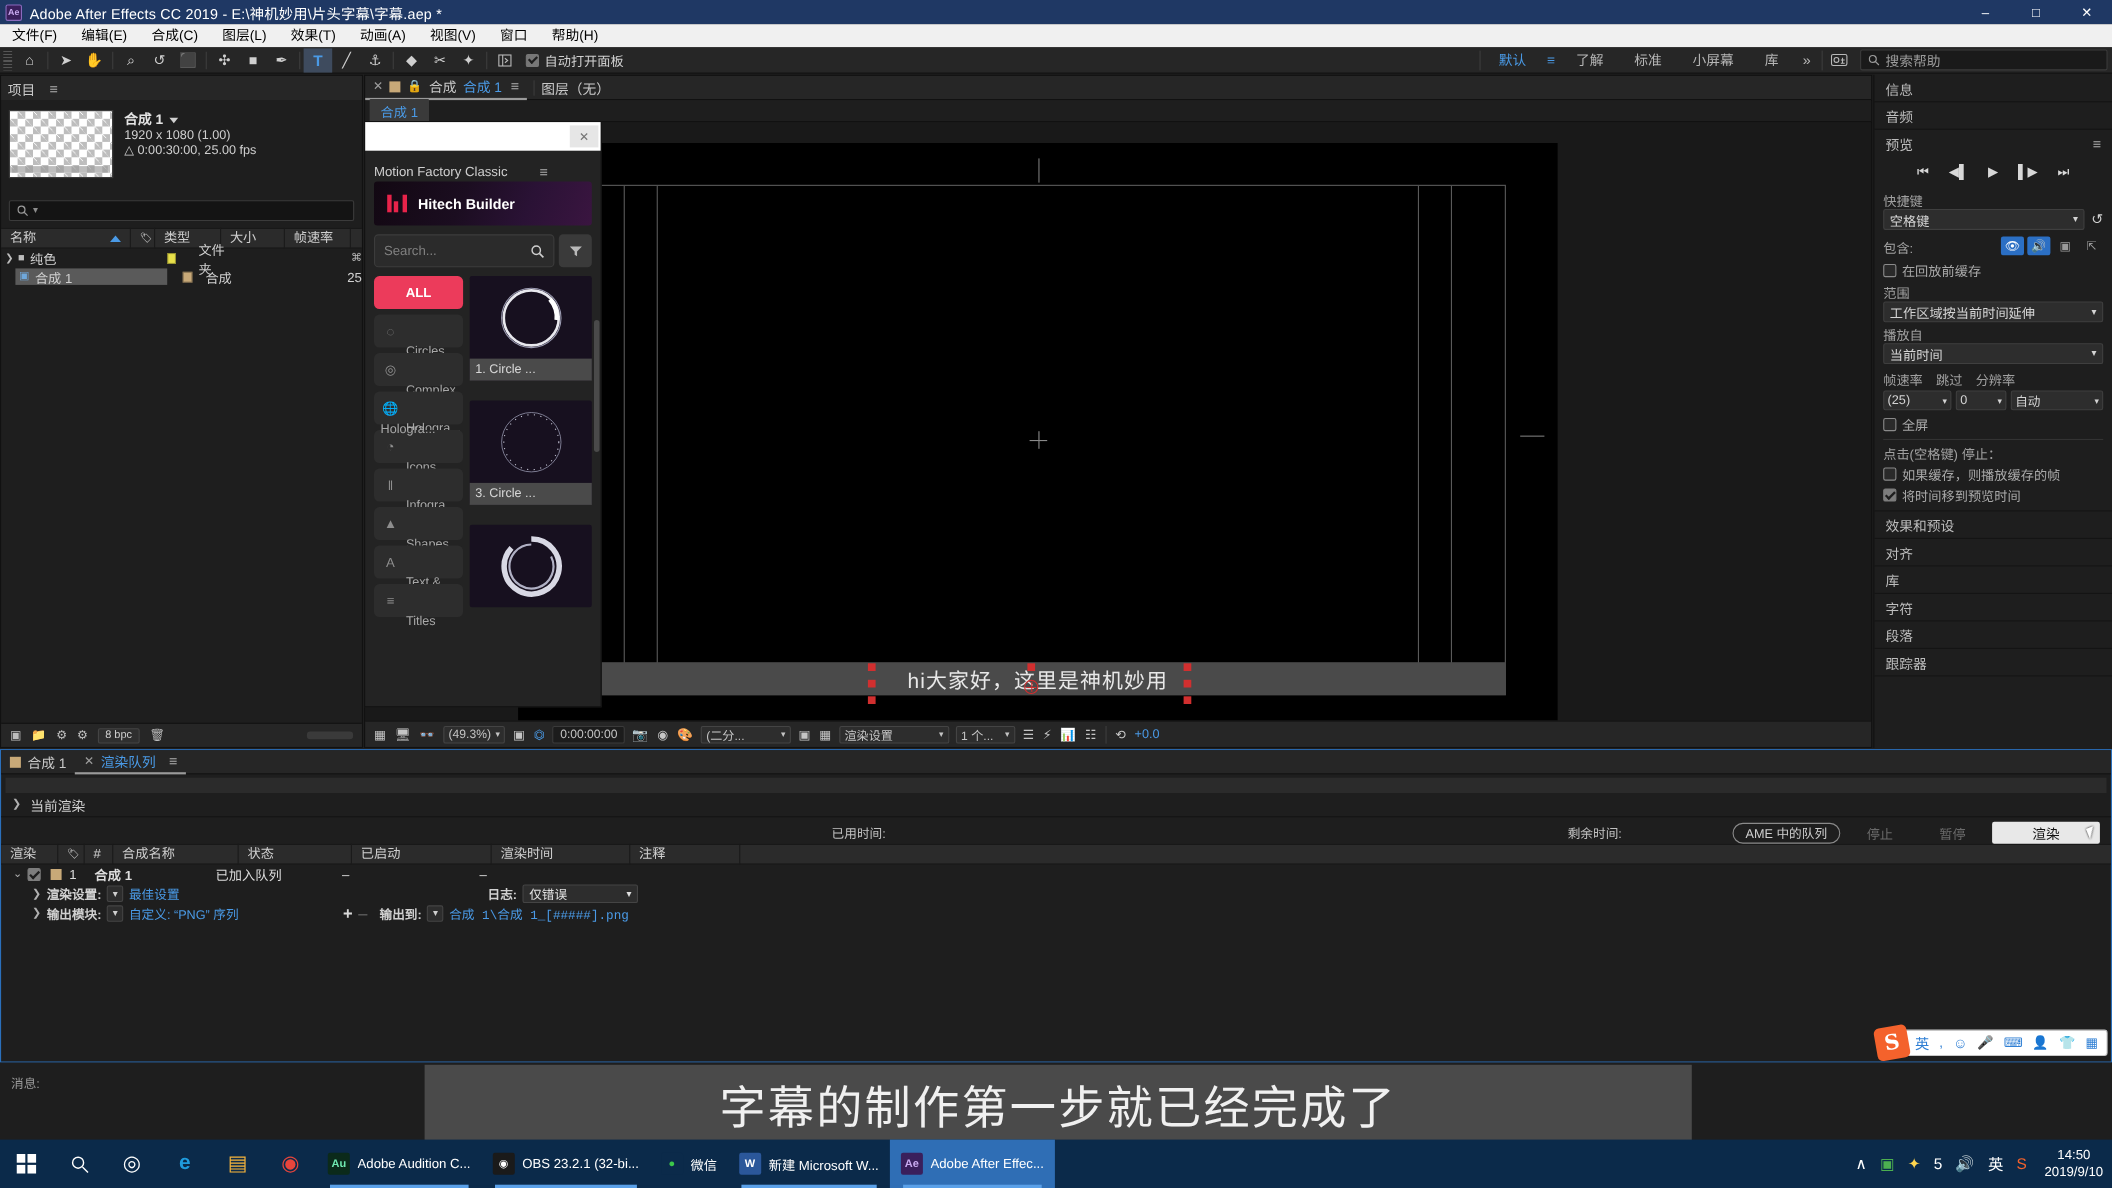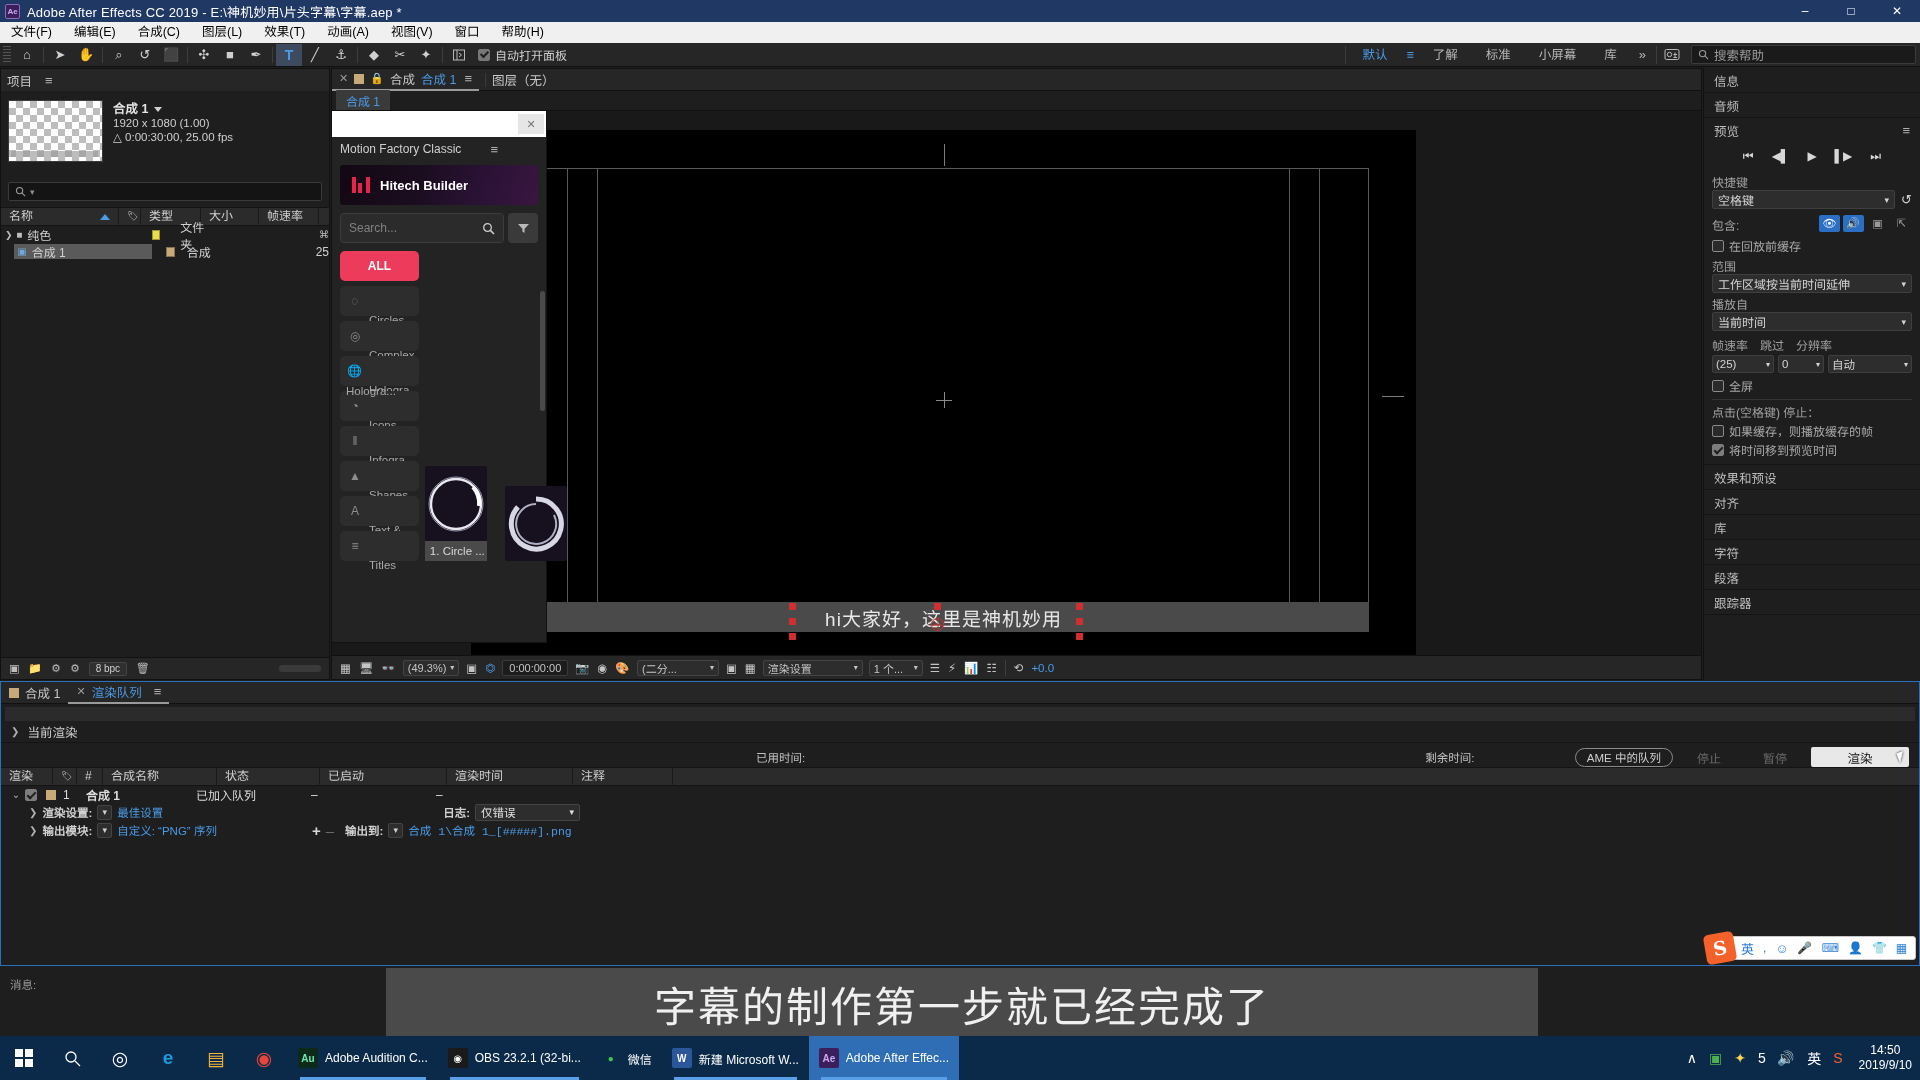--- a/index.html
+++ b/index.html
@@ -125,40 +125,40 @@
     display:flex;align-items:center;justify-content:space-between;padding:0 4px;gap:4px;font-size:11px;}
   .cftime{height:16px;padding:0 6px;background:#1c1c1c;border:1px solid #3a3a3a;border-radius:2px;
     display:flex;align-items:center;font-size:11px;color:#c4c4c4;}
   .cfsep{width:1px;height:16px;background:#3d3d3d;margin:0 4px;}
 
   
   #mfx{position:absolute;left:331px;top:110px;width:216px;height:533px;background:#232323;border:1px solid #111;z-index:30;}
   .mfx-win{height:26px;background:#fff;display:flex;align-items:center;justify-content:flex-end;}
   .mfx-close{width:26px;height:20px;margin-right:2px;background:#e6e6e6;color:#777;font-size:11px;
     display:flex;align-items:center;justify-content:center;}
-  .mfx-head{height:24px;display:flex;align-items:center;gap:23px;padding:1px 8px;font-size:12px;color:#cfcfcf;}
+  .mfx-head{height:24px;display:flex;gap:23px;padding:12px 8px;font-size:12px;color:#cfcfcf;}
   .mfx-banner{margin:4px 8px;height:40px;border-radius:3px;overflow:hidden;position:relative;
     background:linear-gradient(110deg,#120812 0%,#1b0d20 40%,#2a1235 70%,#3a1540 100%);
     display:flex;align-items:center;gap:10px;padding-left:12px;}
   .hi-logo{display:flex;gap:2px;align-items:flex-end;}
   .hi-logo i{display:block;background:#e8234a;width:4px;}
   .mfx-banner .t{color:#fff;font-weight:bold;font-size:13px;}
   .mfx-search-row{display:flex;gap:4px;margin:8px;}
   .mfx-search{flex:1;height:30px;background:#2b2b2b;border:1px solid #3c3c3c;border-radius:4px;
     display:flex;align-items:center;justify-content:space-between;padding:0 8px;color:#808080;font-size:12px;}
   .mfx-filter{width:30px;height:30px;background:#3a3a3a;border-radius:4px;display:flex;align-items:center;justify-content:center;color:#9a9a9a;}
   .mfx-body{display:flex;gap:6px;padding:0 8px;}
   .mfx-cats{width:81px;display:flex;flex-direction:column;gap:5px;}
   .cat{height:30px;background:#2d2d2d;border-radius:5px;display:flex;align-items:center;gap:7px;padding-left:8px;
     font-size:11.5px;color:#a8a8a8;position:relative;}
   .cat.all{background:#ec3b5b;color:#fff;font-weight:bold;justify-content:center;padding-left:0;font-size:12px;}
   .cat .ci{width:14px;display:flex;align-items:center;justify-content:center;color:#8e8e8e;font-size:12px;}
   .cat .clabel{white-space:nowrap;overflow:hidden;margin-top:38px;}
   .cat-overlap{position:absolute;left:6px;top:-6px;font-size:11.5px;color:#a8a8a8;}
-  .mfx-items{flex:1;display:flex;flex-direction:row;gap:18px;align-items:flex-end;}
+  .mfx-items{flex:1;display:flex;flex-direction:column;gap:18px;}
   .mfx-item{background:#17101f;border-radius:2px;}
   .mfx-thumb{height:75px;display:flex;align-items:center;justify-content:center;}
   .mfx-cap{height:20px;background:#4a4a4a;color:#d8d8d8;font-size:11.5px;display:flex;align-items:center;padding-left:5px;}
   .mfx-scroll{position:absolute;right:1px;top:180px;width:5px;height:120px;background:#4a4a4a;border-radius:3px;}
 
   
   .layer-tab{font-size:12.5px;color:#c8c8c8;}
 
   
   #rightcol{position:absolute;left:1703px;top:68px;width:217px;height:612px;background:#1e1e1e;border-left:1px solid #111;}
@@ -613,20 +613,29 @@
                 <circle cx="31" cy="31" r="25" fill="none" stroke="#e8e8ee" stroke-width="2.4"></circle>
                 <circle cx="31" cy="31" r="27" fill="none" stroke="#9a9ab0" stroke-width="1"></circle>
                 <path d="M48 14 A25 25 0 0 1 54 33" fill="none" stroke="#fff" stroke-width="4"></path>
               </svg>
             </div>
             <div class="mfx-cap">1. Circle ...</div>
           </div>
           <div class="mfx-item">
             <div class="mfx-thumb">
               <svg width="62" height="62" viewBox="0 0 62 62">
+                <circle cx="31" cy="31" r="25" fill="none" stroke="#c8c8d8" stroke-width="1" stroke-dasharray="1 5"></circle>
+                <circle cx="31" cy="31" r="27" fill="none" stroke="#8a8aa0" stroke-width="0.8"></circle>
+              </svg>
+            </div>
+            <div class="mfx-cap">3. Circle ...</div>
+          </div>
+          <div class="mfx-item">
+            <div class="mfx-thumb">
+              <svg width="62" height="62" viewBox="0 0 62 62">
                 <path d="M31 6 A25 25 0 1 1 13 14" fill="none" stroke="#d8d8e4" stroke-width="5"></path>
                 <path d="M31 11 A20 20 0 1 0 49 22" fill="none" stroke="#b0b0c4" stroke-width="2"></path>
               </svg>
             </div>
           </div>
         </div>
     </div>
     <div class="mfx-scroll"></div>
   </div>
 

